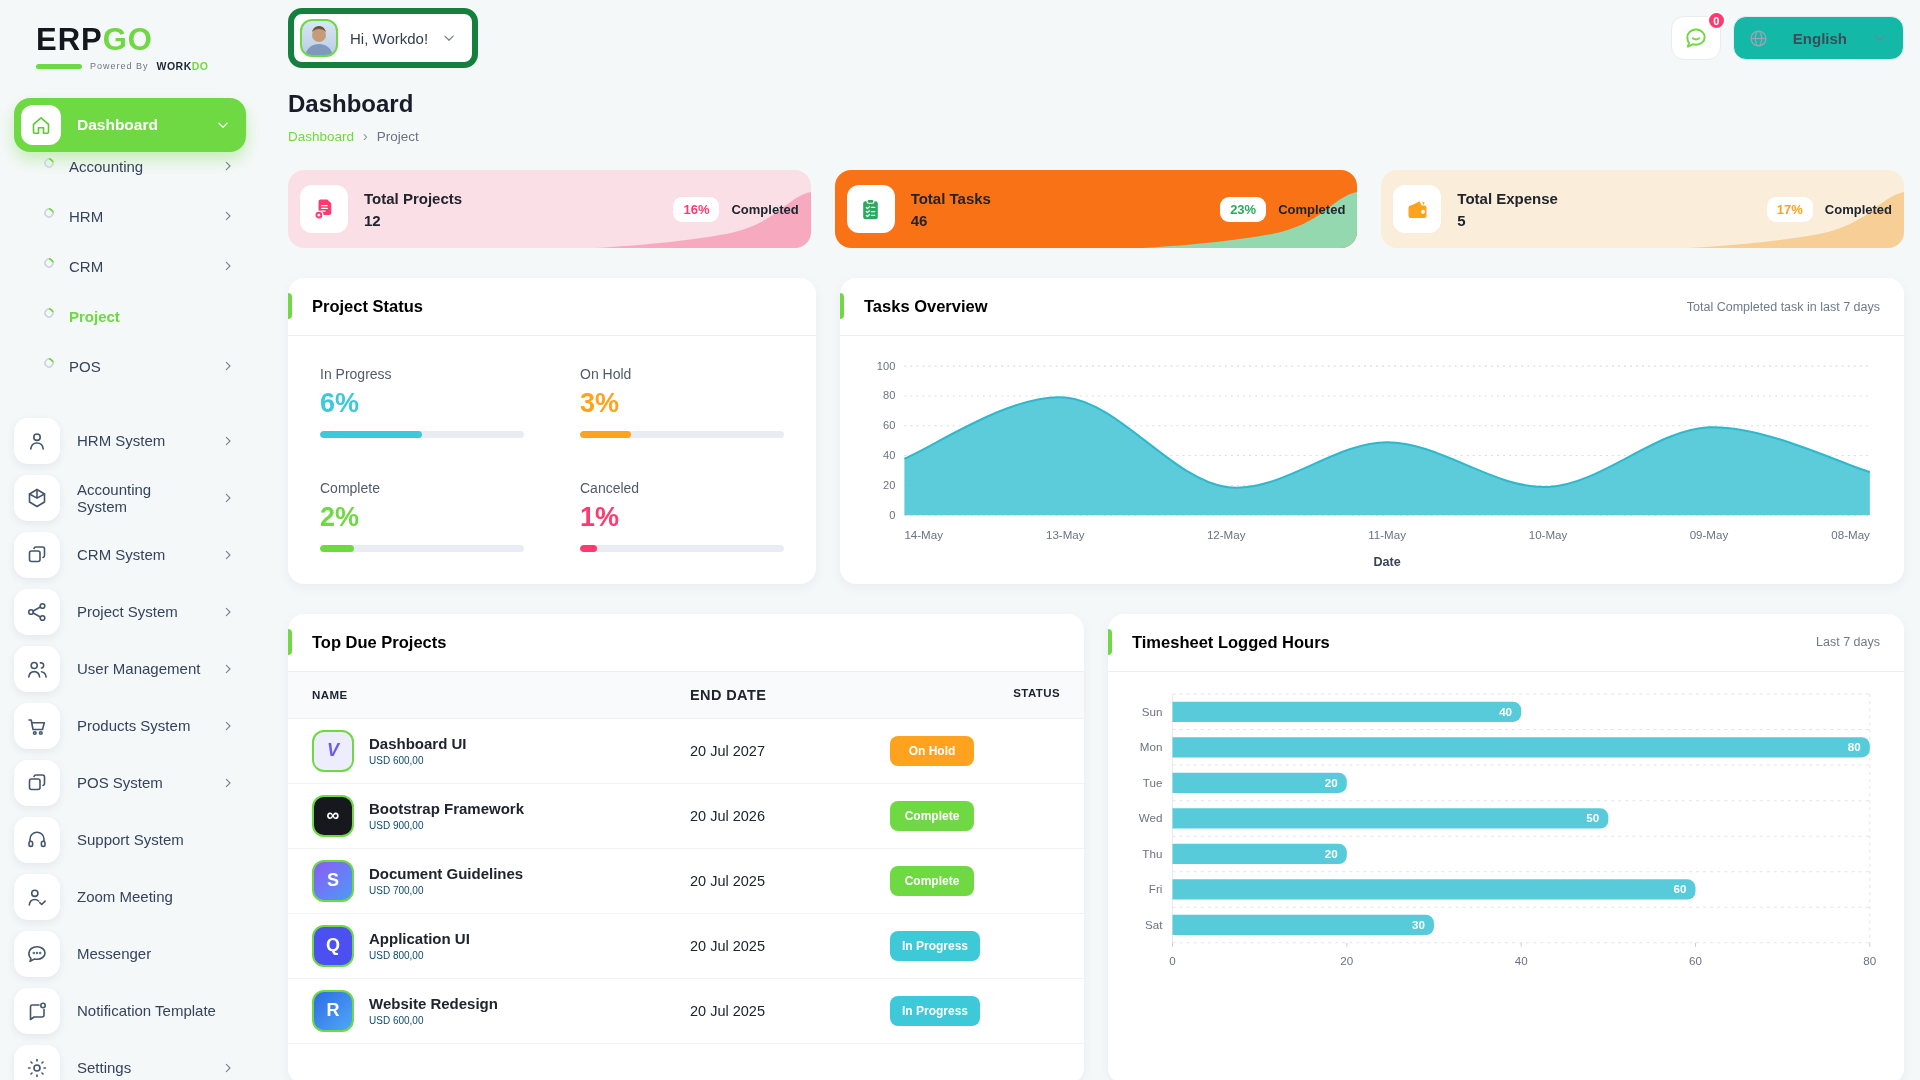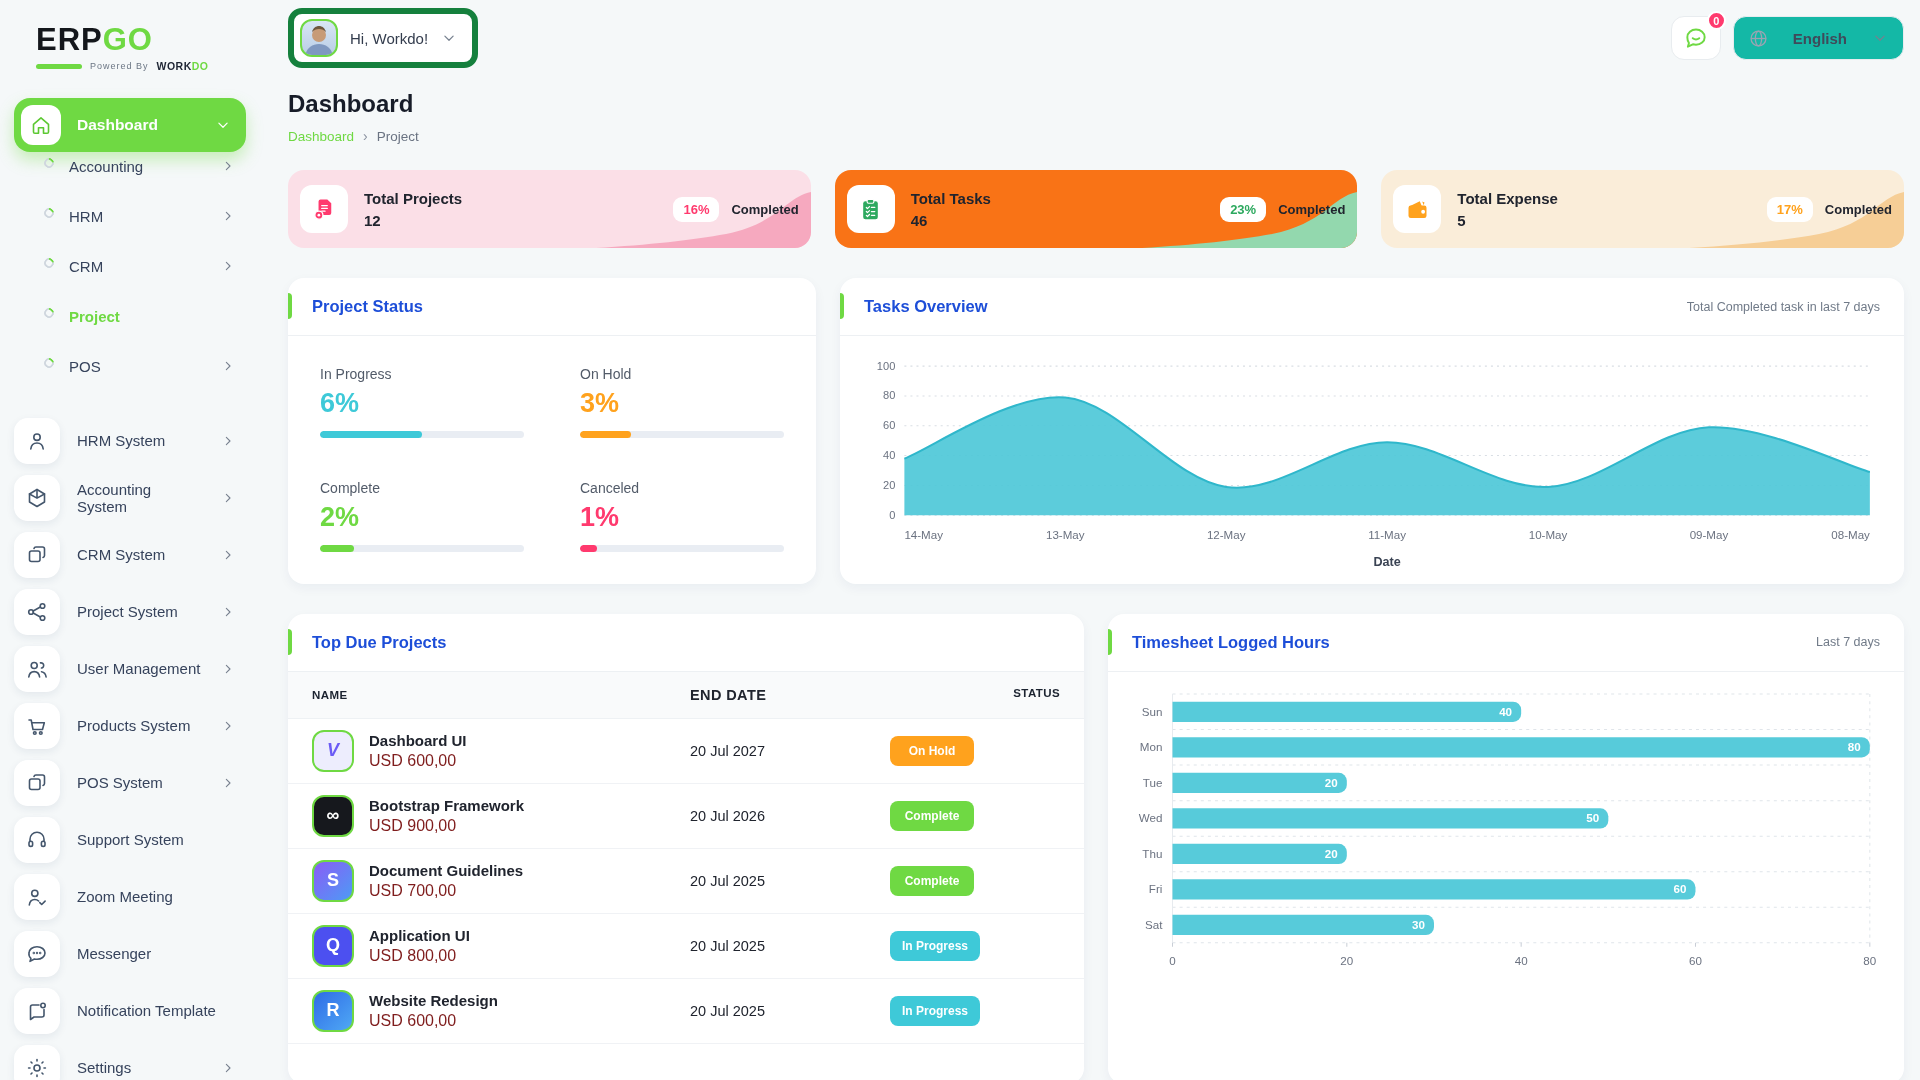--- a/index.html
+++ b/index.html
@@ -76,21 +76,21 @@
   .stat-right { margin-left:auto; display:flex; align-items:center; gap:12px; z-index:1; }
   .pct-chip { background:#fff; border-radius:9px; padding:5px 10px; font-size:13px; font-weight:800; }
   .completed { font-size:13px; font-weight:700; color:#20242e; }
   .wave { position:absolute; right:0; bottom:0; }
 
   .card { background:#fff; border-radius:16px; box-shadow:0 4px 12px rgba(27,37,89,.05); overflow:hidden; }
   .card-head { position:relative; padding:19px 24px; border-bottom:1px solid #edf0f3;
     display:flex; justify-content:space-between; align-items:center; }
   .card-head::before { content:""; position:absolute; left:0; top:15px; width:4px; height:26px;
     background:#6FD943; border-radius:0 4px 4px 0; }
-  .card-title { font-size:16.5px; font-weight:700; color:#1d4ed8; }
+  .card-title { font-size:16.5px; font-weight:700; color:#000000; }
   .card-note { font-size:12.5px; color:#707a88; }
 
   .row2 { margin-top:30px; display:grid; grid-template-columns:528px 1fr; gap:24px; }
   .row3 { margin-top:30px; display:grid; grid-template-columns:1fr 1fr; gap:24px; height:470px; }
 
   .status-grid { display:grid; grid-template-columns:1fr 1fr; column-gap:56px; row-gap:42px; padding:30px 32px; }
   .st-label { font-size:14px; color:#525b69; }
   .st-pct { font-size:27px; font-weight:800; margin:6px 0 12px; }
   .st-track { height:7px; border-radius:4px; background:#E9EDF3; overflow:hidden; }
   .st-fill { height:100%; border-radius:4px; }
@@ -101,21 +101,21 @@
   .thead { display:flex; padding:15px 24px; background:#F9FAFB; border-bottom:1px solid #eef1f4;
     font-size:11.5px; font-weight:800; letter-spacing:.4px; color:#1c2330; }
   .trow { display:flex; align-items:center; padding:11px 24px; border-bottom:1px solid #f0f2f5; cursor:pointer; }
   .col-name { flex:1; display:flex; align-items:center; gap:15px; }
   .col-date { width:200px; font-size:14.5px; color:#20242e; }
   .col-status { width:170px; }
   .thead .col-status { text-align:right; }
   .ptile { width:42px; height:42px; border-radius:12px; border:2px solid #6FD943; display:flex;
     align-items:center; justify-content:center; font-weight:800; font-size:18px; flex:none; }
   .pname { display:block; font-size:15px; font-weight:700; color:#20242e; }
-  .pprice { display:block; font-size:16px; color:#7f1d1d; margin-top:3px; }
+  .pprice { display:block; font-size:10px; color:#0c4a6e; margin-top:3px; }
   .badge { display:inline-block; min-width:84px; text-align:center; padding:8px 12px; border-radius:8px;
     color:#fff; font-size:12px; font-weight:600; }
 
   svg.ic { display:block; }
   text { font-family:"Liberation Sans", sans-serif; }
 </style>
 </head>
 <body>
 
 <aside class="sidebar">

